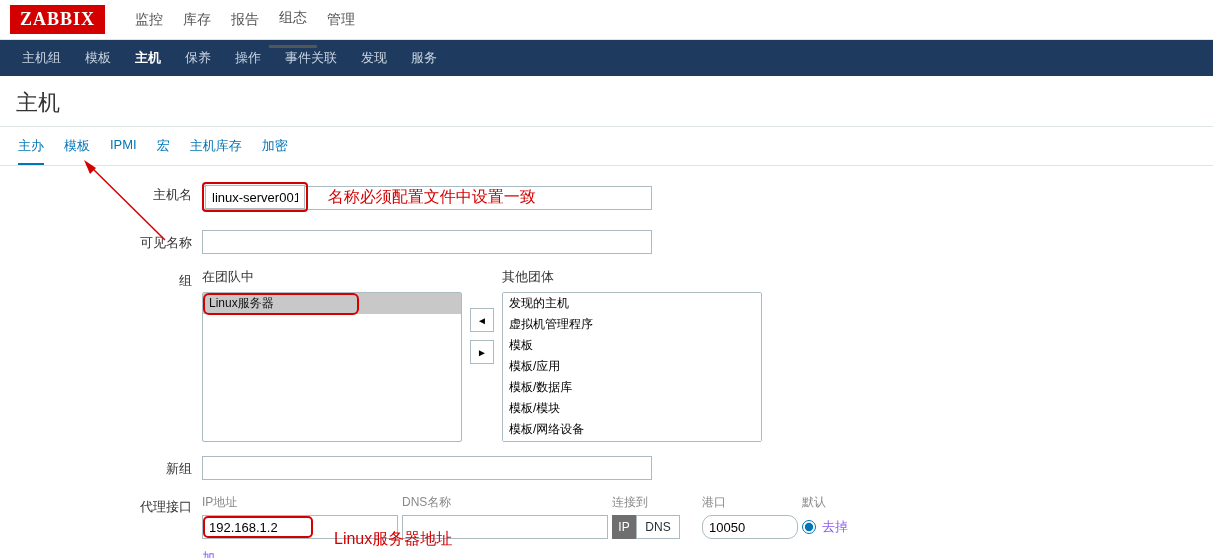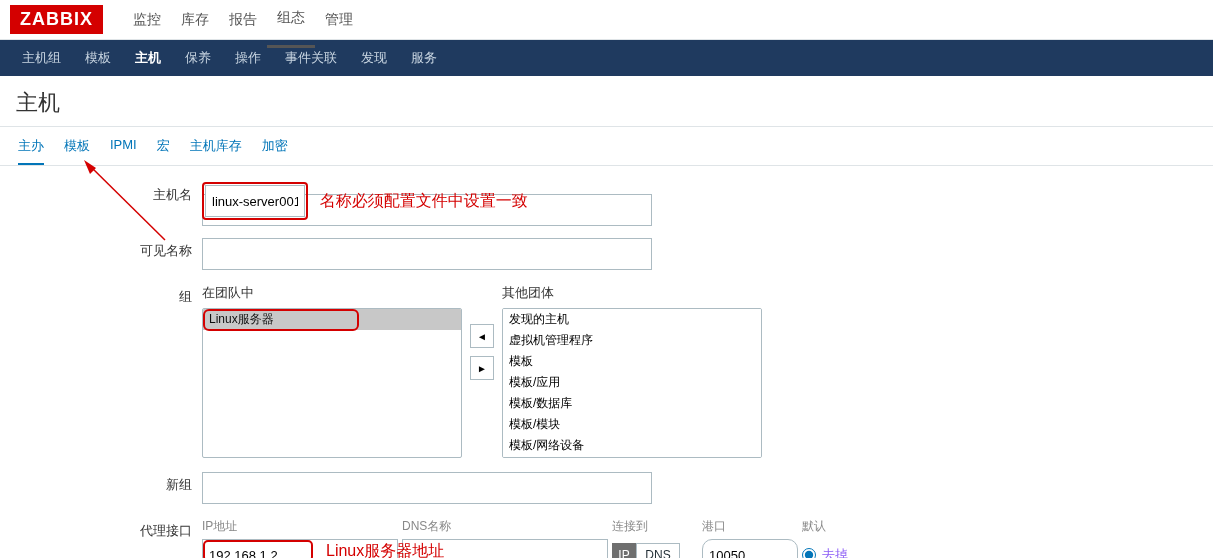--- a/index.html
+++ b/index.html
@@ -1,36 +1,36 @@
 <!DOCTYPE html>
 <html><head>
 <meta charset="utf-8">
 <style>
 * { box-sizing: border-box; margin: 0; padding: 0; }
 body { font-family: Arial, "Microsoft YaHei", sans-serif; font-size: 13px; color: #1f2c33; background: #fff; width: 1213px; }
 .top-bar { display: flex; align-items: center; height: 40px; padding: 0 10px; border-bottom: 1px solid #dfe4e7; }
-.logo { background: #d40000; color: #fff; font-weight: bold; font-size: 18px; padding: 4px 10px; letter-spacing: 1px; margin-right: 20px; }
+.logo { background: #d40000; color: #fff; font-weight: bold; font-size: 18px; padding: 4px 10px; letter-spacing: 1px; margin-right: 20px; font-family: Liberation Serif, serif; }
 .top-nav-item { color: #555; padding: 0 10px; font-size: 14px; height: 56px; display: flex; align-items: center; cursor: pointer; }
 .top-nav-item.active { border-bottom: 3px solid #555; }
 .blue-bar { background: #1f3a5f; height: 36px; display: flex; align-items: center; padding-left: 10px; }
 .blue-nav-item { color: #c9d6e2; padding: 0 12px; font-size: 13px; height: 36px; display: flex; align-items: center; cursor: pointer; }
 .blue-nav-item.active { color: #fff; font-weight: bold; }
 .page-header { padding: 12px 16px 8px; font-size: 22px; color: #333; border-bottom: 1px solid #dfe4e7; }
 .tabs { display: flex; gap: 20px; padding: 10px 18px 0; border-bottom: 1px solid #dfe4e7; }
 .tab { color: #0275b8; font-size: 13px; padding-bottom: 8px; cursor: pointer; }
 .tab.active { border-bottom: 2px solid #0275b8; }
 .form-area { padding: 16px 0 40px; }
 .row { display: flex; align-items: flex-start; margin-bottom: 14px; }
 .label { width: 202px; text-align: right; padding-right: 10px; color: #333; font-size: 13px; padding-top: 4px; }
 .field { flex: 0 0 auto; }
-input.text { border: 1px solid #acbbc2; height: 32px; padding: 0 6px; font-size: 13px; }
+input.text { border: 1px solid #acbbc2; height: 24px; padding: 0 6px; font-size: 13px; }
 .hostname-input { width: 450px; }
 .visible-input { width: 450px; }
 .newgroup-input { width: 450px; border: 2px solid #a6d7a6; height: 26px; }
-.annot-red { color: #d40000; font-size: 16px; margin-left: 8px; }
+.annot-red { color: #d40000; font-size: 16px; margin-left: 16px; }
 .red-box { border: 2px solid #d40000; border-radius: 4px; padding: 1px; display: inline-block; }
 .group-wrap { display: flex; align-items: flex-start; }
 .listbox { border: 1px solid #acbbc2; width: 260px; height: 150px; overflow: auto; font-size: 12px; }
 .list-item { padding: 2px 6px; cursor: pointer; }
 .list-item.selected { background: #c8c8c8; }
 .arrows { display: flex; flex-direction: column; justify-content: center; gap: 8px; margin: 0 8px; padding-top: 40px; }
 .arrow-btn { width: 24px; height: 24px; border: 1px solid #acbbc2; background: #fff; font-size: 10px; cursor: pointer; }
 .col-head { font-size: 13px; margin-bottom: 6px; color: #333; }
 .iface-head { display: flex; color: #888; font-size: 12px; margin-bottom: 4px; gap: 0; }
 .iface-row { display: flex; align-items: center; gap: 0; }
@@ -163,21 +163,21 @@
         <div class="ip-cell">IP地址</div>
         <div class="dns-cell">DNS名称</div>
         <div class="conn-cell">连接到</div>
         <div class="port-cell">港口</div>
         <div class="def-cell">默认</div>
       </div>
       <div class="iface-row">
         <div class="ip-cell" style="position:relative">
           <span class="red-box" style="position:absolute;z-index:2;width:110px;height:22px;border-radius:5px;pointer-events:none;margin-top:1px;margin-left:1px"></span>
           <input class="text ip-input" value="192.168.1.2" style="">
-          <span class="annot-red" style="position:absolute;left:116px;top:2px;white-space:nowrap">Linux服务器地址</span>
+          <span class="annot-red" style="position:absolute;left:116px;top:14px;white-space:nowrap">Linux服务器地址</span>
         </div>
         <div class="dns-cell">
           <input class="text dns-input" value="" style="">
         </div>
         <div class="conn-cell">
           <div class="seg-btn on">IP</div>
           <div class="seg-btn" style="width:44px">DNS</div>
         </div>
         <div class="port-cell">
           <input class="text port-input" value="10050" style="">

